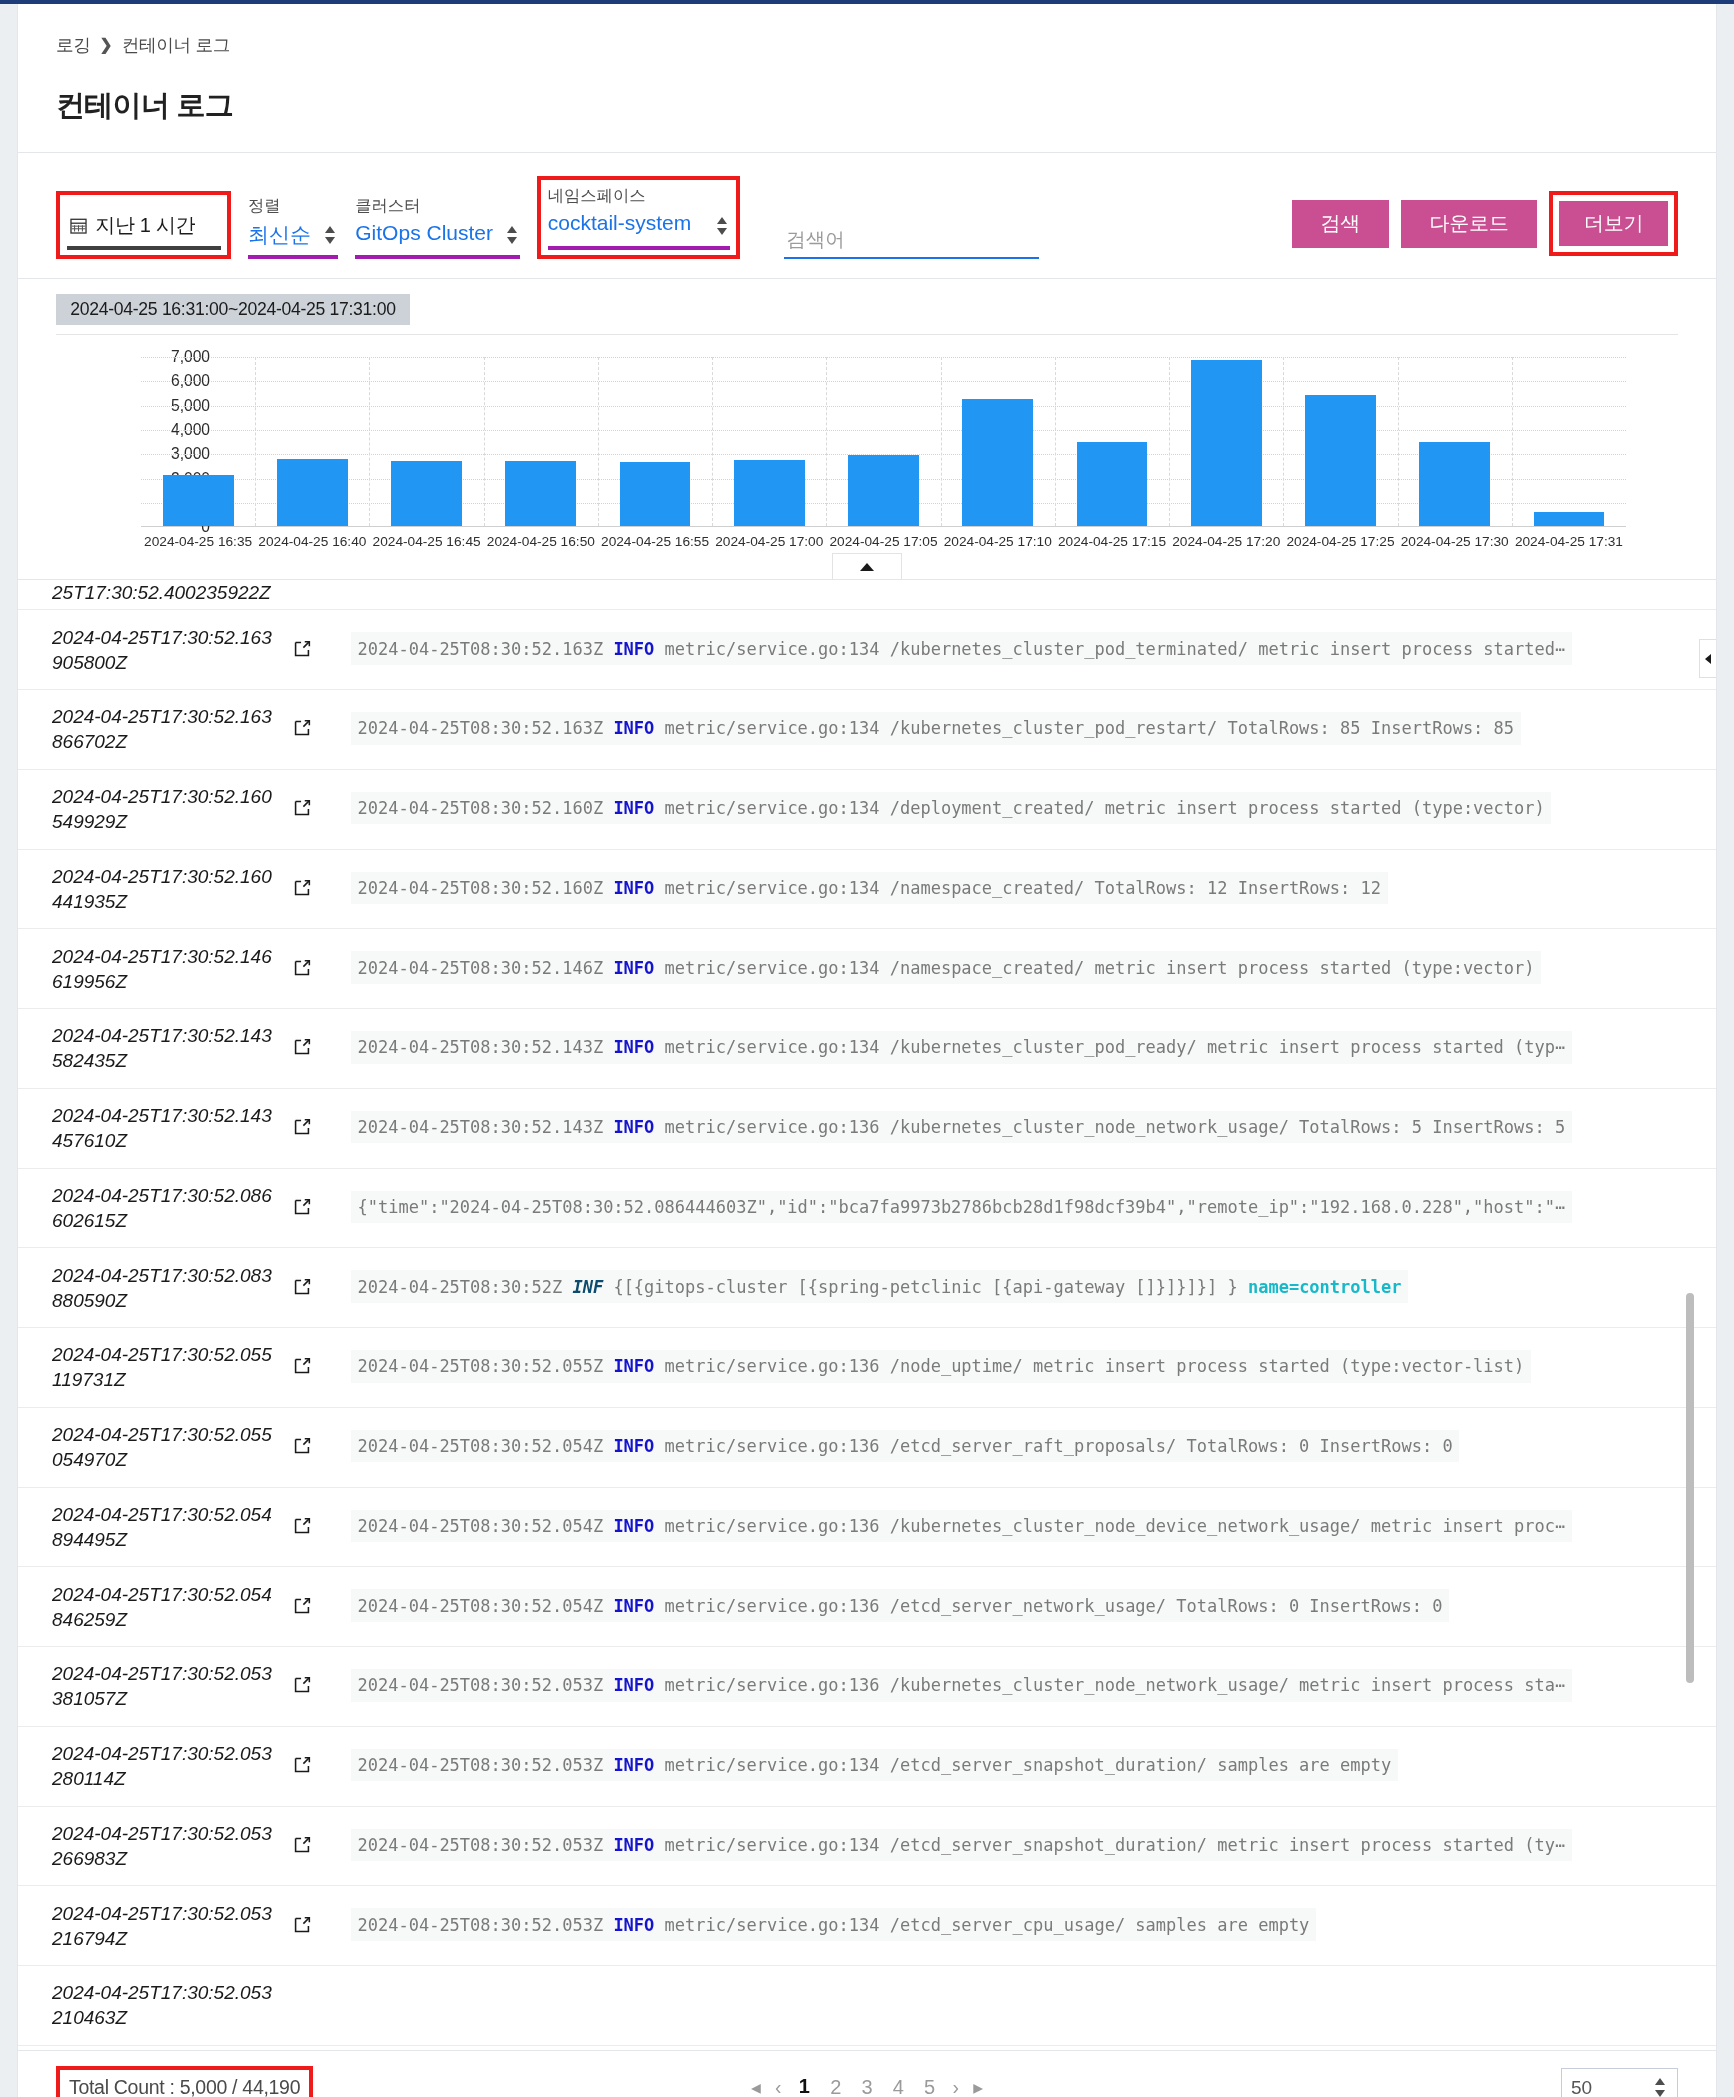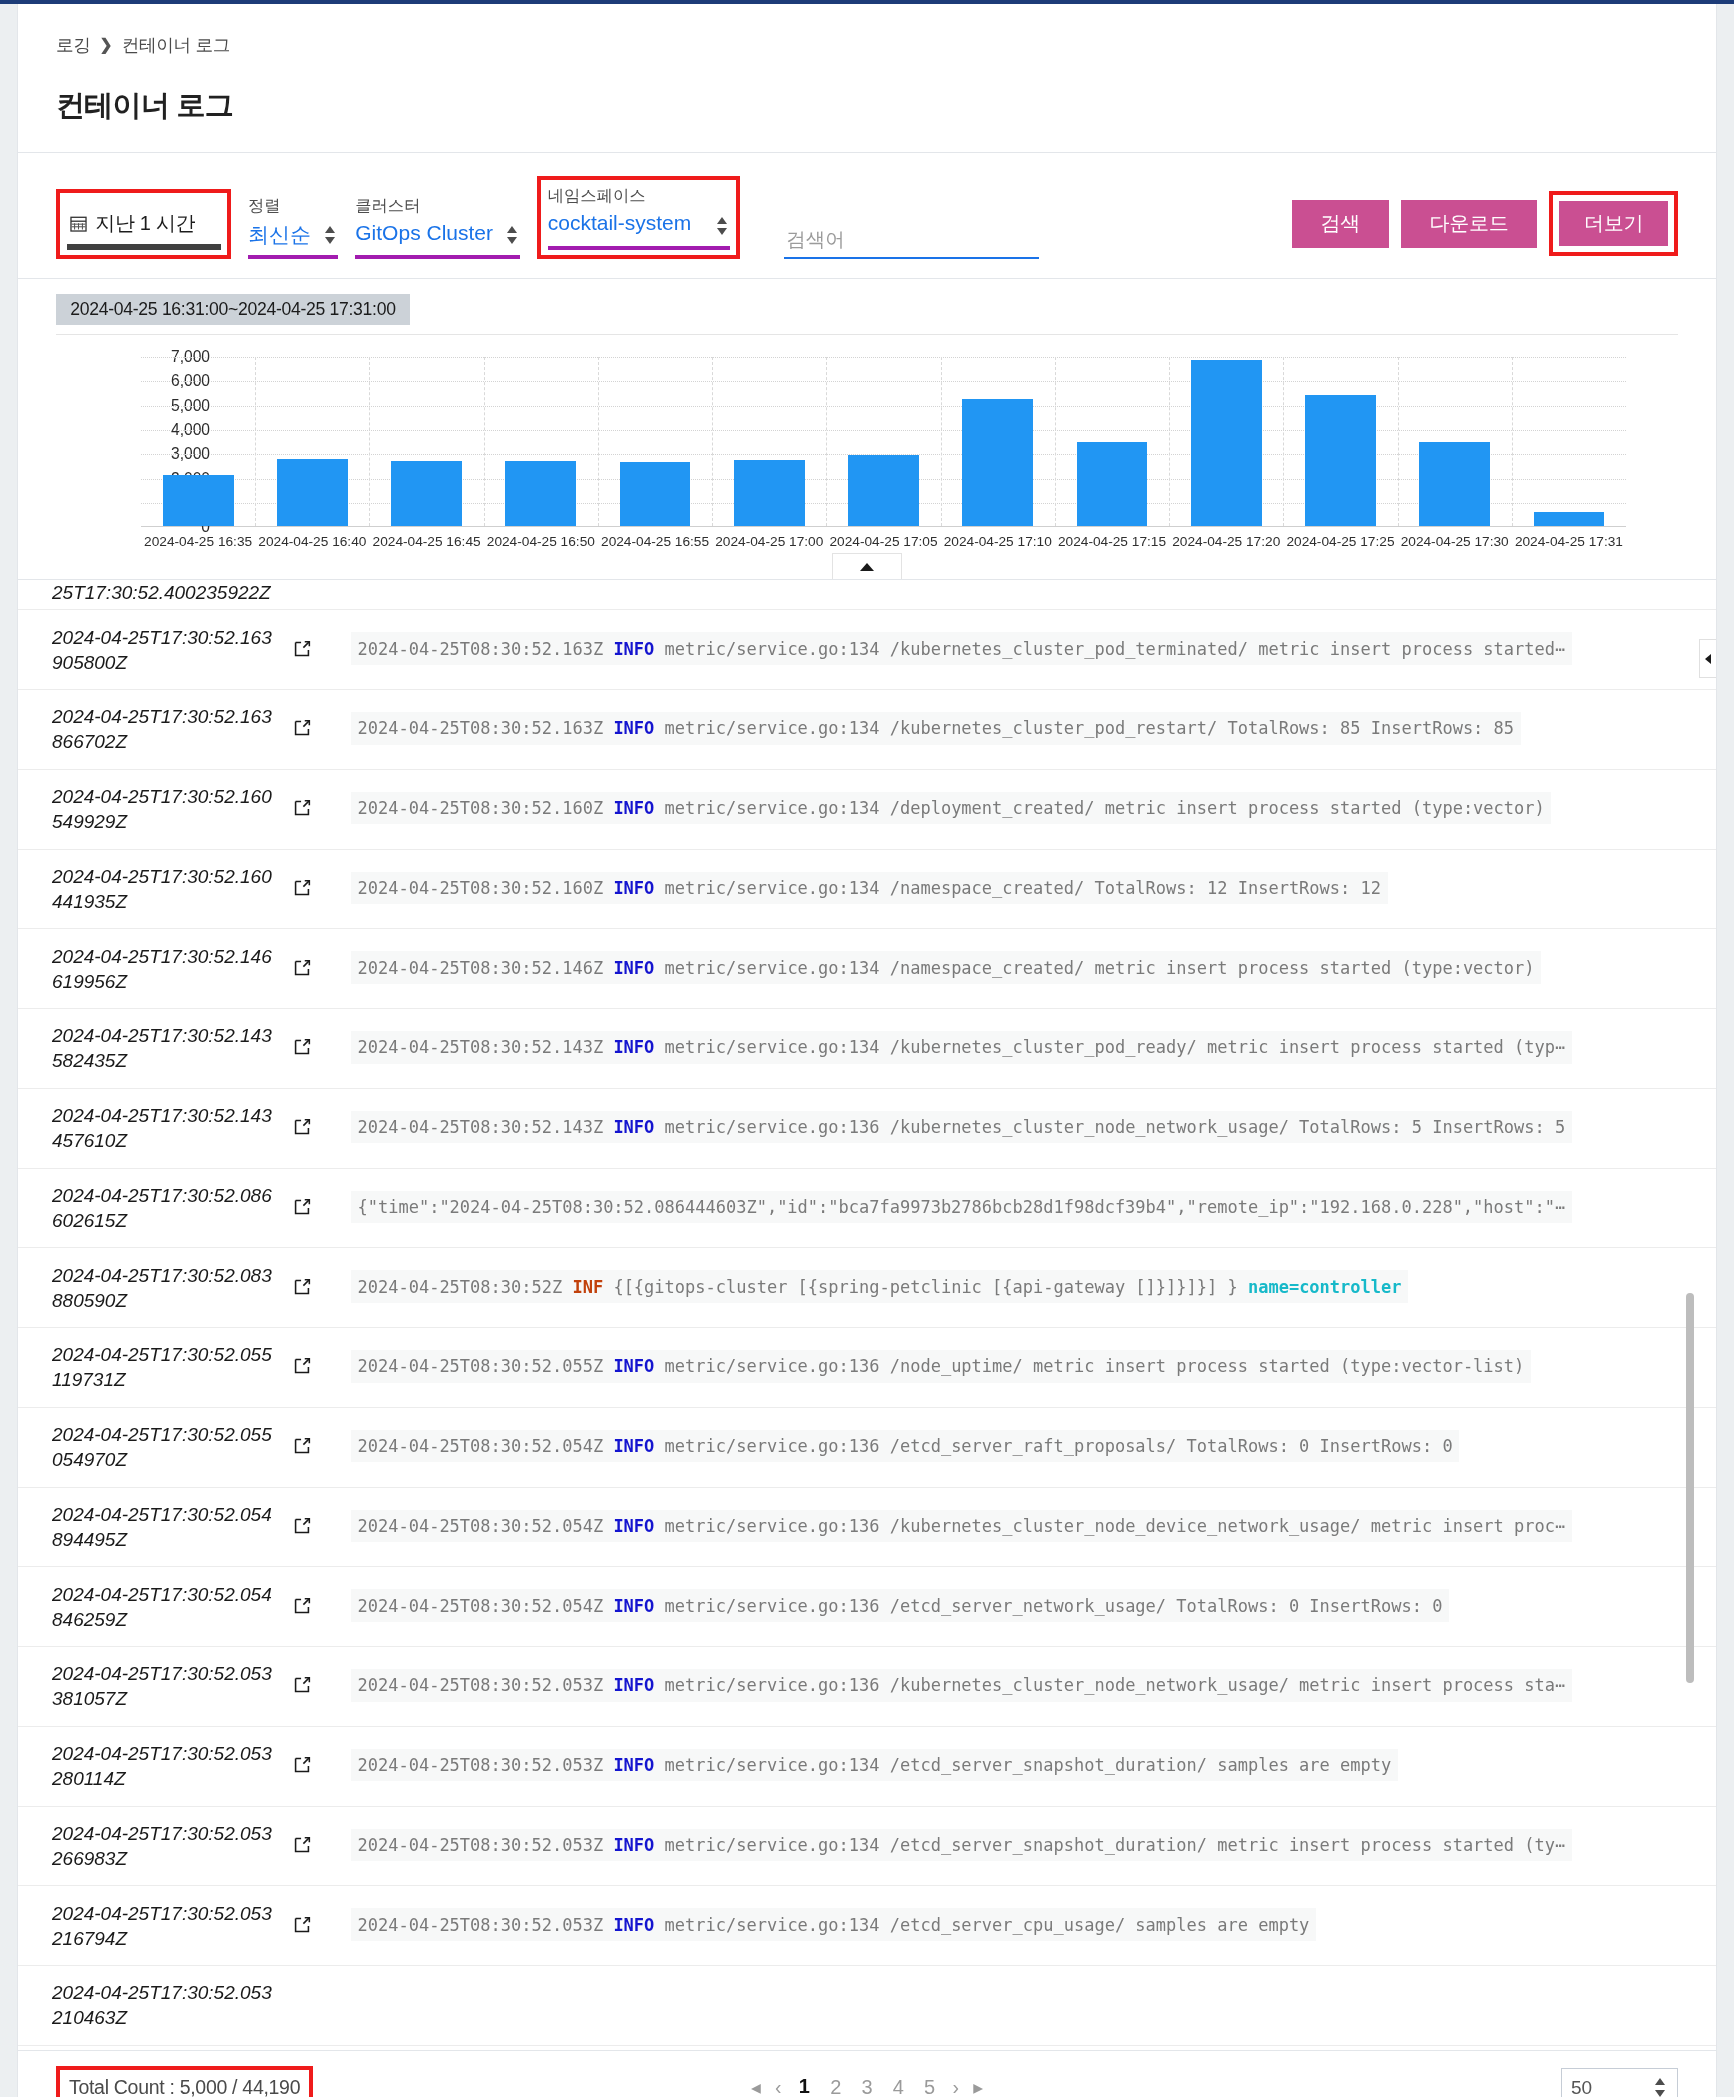--- a/index.html
+++ b/index.html
@@ -51,21 +51,21 @@
     content:""; position:absolute; left:2.6px; width:0;height:0;
     border-left:5.9px solid transparent; border-right:5.9px solid transparent;
   }
   .spin::before { top:5.2px; border-bottom:7.2px solid #4d4d4d; }
   .spin::after  { bottom:5.2px; border-top:7.2px solid #4d4d4d; }
 
   
   .datefield {
     display:flex; align-items:center; gap:7.8px;
     padding: 11.7px 6.5px 6.5px 3.9px; min-width: 154px;
-    border-bottom: 6px solid #404040;
+    border-bottom: 4px solid #404040;
   }
   .cal-icon { width:17px;height:17px; position:relative; display:inline-block; flex:0 0 17px;}
   .cal-icon svg { display:block; }
   .datefield-text { font-size:20px; color:#1c1c1c; white-space:nowrap; letter-spacing:-0.3px;}
 
   .searchfield {
     min-width: 208px; padding-bottom: 5.2px;
     border-bottom: 2px solid #1a73e8; margin-left: 27px;
   }
   .searchfield input {
@@ -135,21 +135,21 @@
   td.ico { width: 60px; padding: 0; vertical-align:middle; text-align:left; }
   td.msg { padding: 13px 17px 13px 0; vertical-align:middle; }
   .msg-inner {
     display:inline-block; max-width: 100%;
     background:#f7f8f8; padding: 5.2px 6.5px;
     font-family: "DejaVu Sans Mono", "Liberation Mono", monospace;
     font-size: 17px; line-height:1.3; color:#7a7a7a;
     white-space:nowrap; overflow:hidden; text-overflow: ellipsis;
   }
   .lvl-info { color:#1414cf; font-weight:700; }
-  .lvl-inf  { color:#c2410c; font-weight:700; }
+  .lvl-inf  { color:#0c4a6e; font-weight:700;font-style:italic; }
   .kv-name  { color:#17b9c9; font-weight:700; }
   .ext-icon { display:inline-block; width:22px;height:22px; cursor:pointer; }
 
   
   .side-handle {
     position:absolute; right:0; top: 59px; width: 17px; height: 39px;
     background:#fff; border:0.7px solid #e0e0e0; border-right:none;
     display:flex; align-items:center; justify-content:center; cursor:pointer; z-index:5;
   }
   .caret-left { width:0;height:0;border-top:5.9px solid transparent;border-bottom:5.9px solid transparent;border-right:6.5px solid #1a1a1a; }

